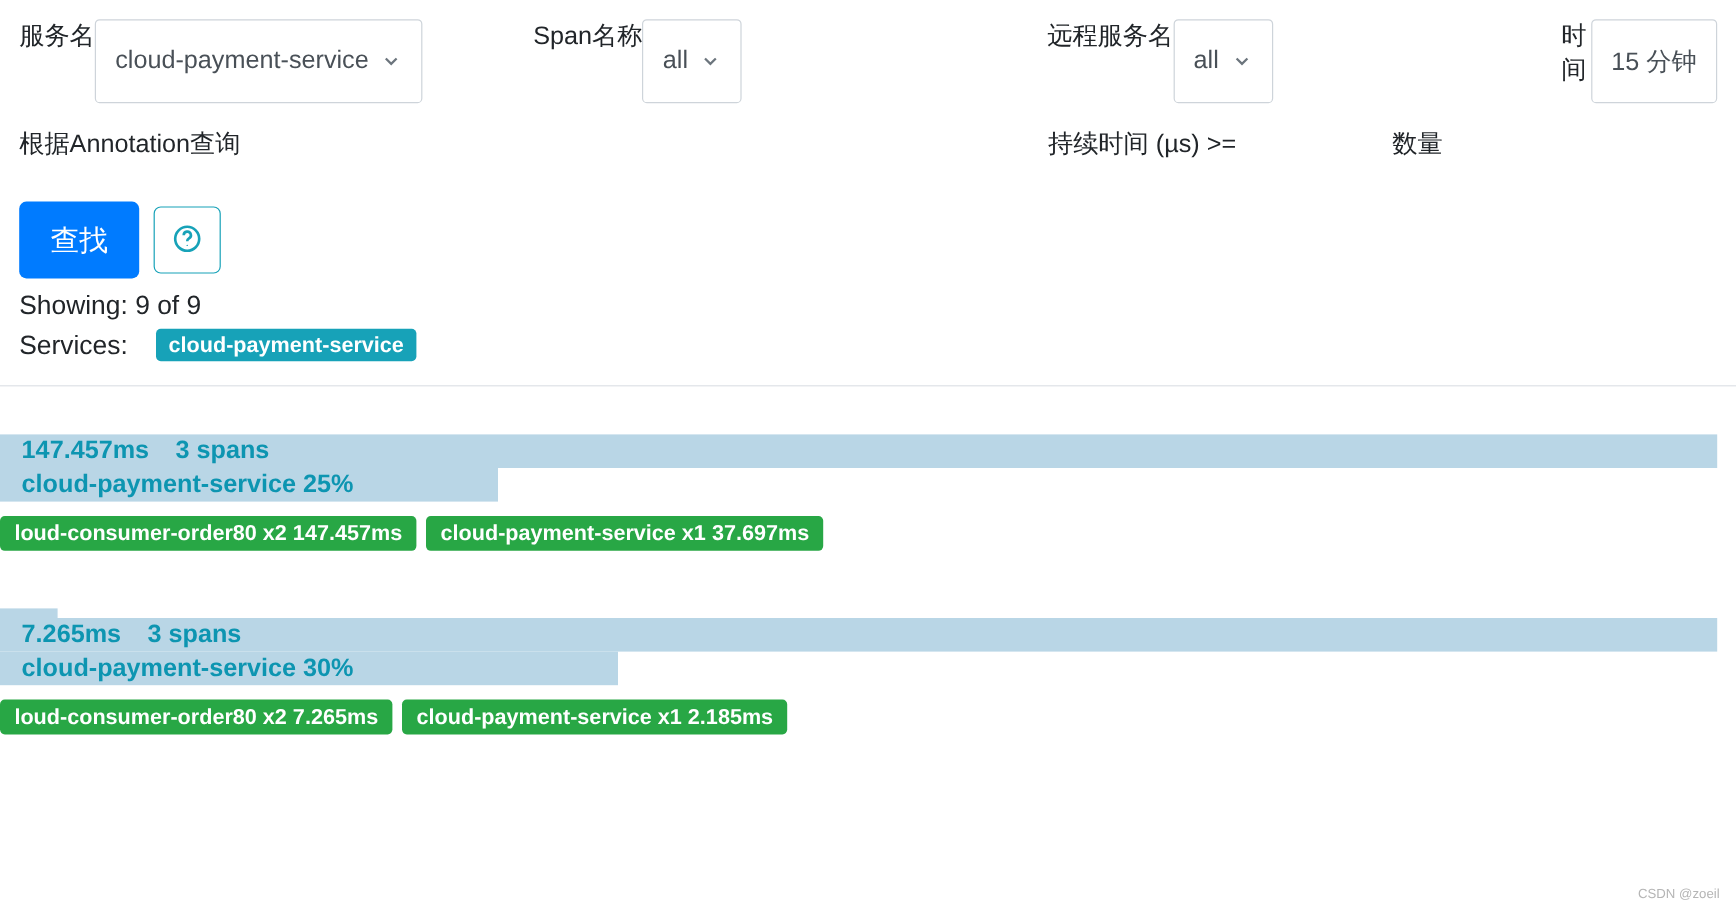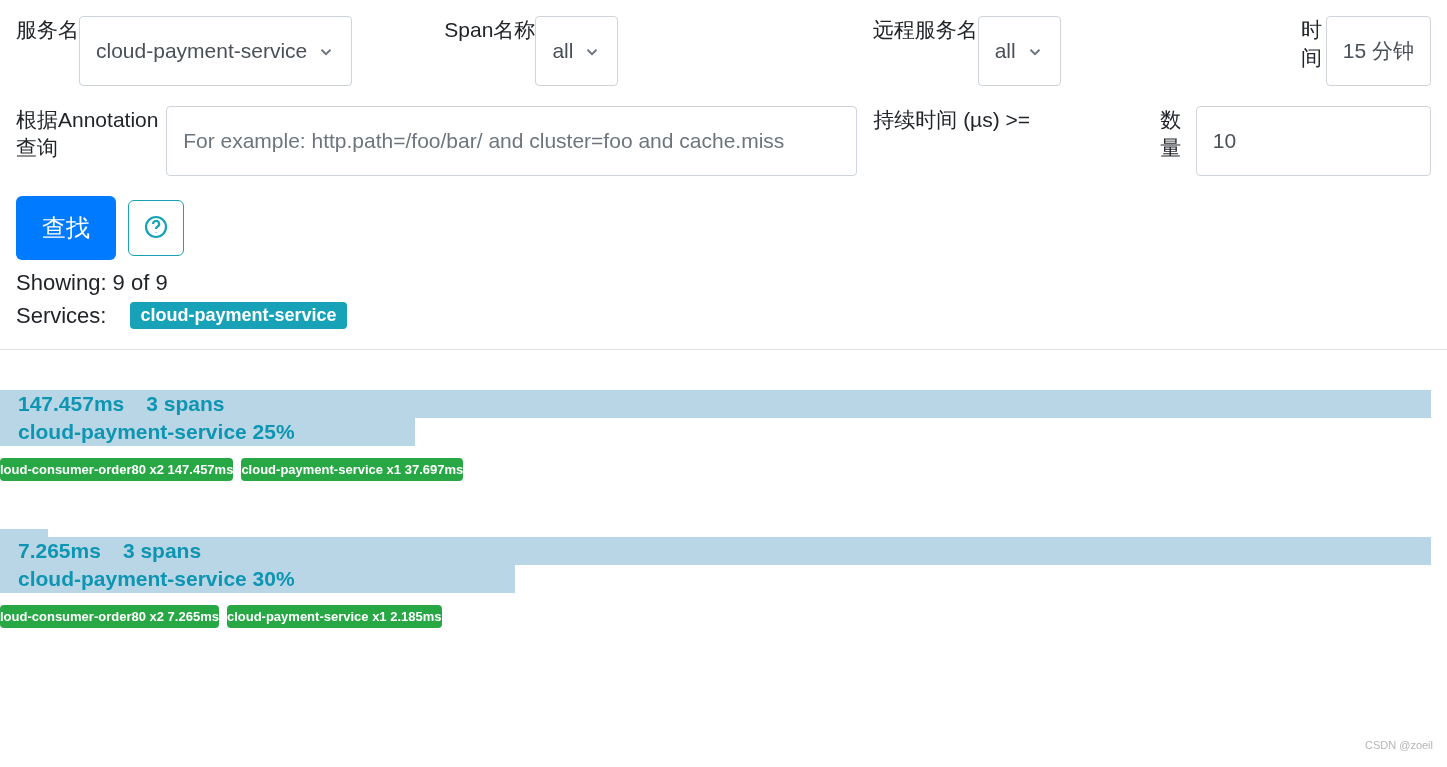--- a/index.html
+++ b/index.html
@@ -92,23 +92,23 @@
     font-size: 21px;
     padding-left: 18px;
   }
   .bar-full { background: #b9d6e6; width: 100%; color: #0d95b1; }
   .bar-partial { background: #b9d6e6; color: #0d95b1; }
   .bar-label { display: inline-flex; gap: 22px; }
   .badges-row { display: flex; gap: 8px; margin-top: 12px; padding-left: 0; }
   .badge-green {
     background: #28a745;
     color: #fff;
-    padding: 4px 0;
+    padding: 4px 12px;
     border-radius: 4px;
-    font-size: 13px;
+    font-size: 18px;
     font-weight: 700;
   }
   .tiny-bar {
     width: 48px;
     height: 8px;
     background: #b9d6e6;
     margin-bottom: 0;
   }
   .watermark {
     position: fixed;
@@ -155,28 +155,26 @@
       <div class="filter-label">时间</div>
       <div class="select-box">
         <span class="select-value" style="white-space:nowrap;">15 分钟</span>
       </div>
     </div>
   </div>
 
   <div class="filter-row">
     <div class="filter-col" style="flex:2.05;">
       <div class="filter-label">根据Annotation查询</div>
-      <input class="text-input" type="text" placeholder="For example: http.path=/foo/bar/ and cluster=foo and cache.miss" style="">
     </div>
     <div class="filter-col" style="flex:0.66;">
       <div class="filter-label">持续时间 (µs) &gt;=</div>
     </div>
     <div class="filter-col" style="flex:0.66;">
       <div class="filter-label">数量</div>
-      <input class="text-input" type="text" value="10" style="">
     </div>
   </div>
 
   <div class="action-row">
     <button class="btn-primary">查找</button>
     <button class="btn-help">
       <span>
         <svg viewBox="0 0 24 24">
             <circle cx="12" cy="12" r="10"></circle>
             <path d="M9.1 9a3 3 0 1 1 4.3 2.7c-.9.5-1.4 1.1-1.4 2.3"></path>

